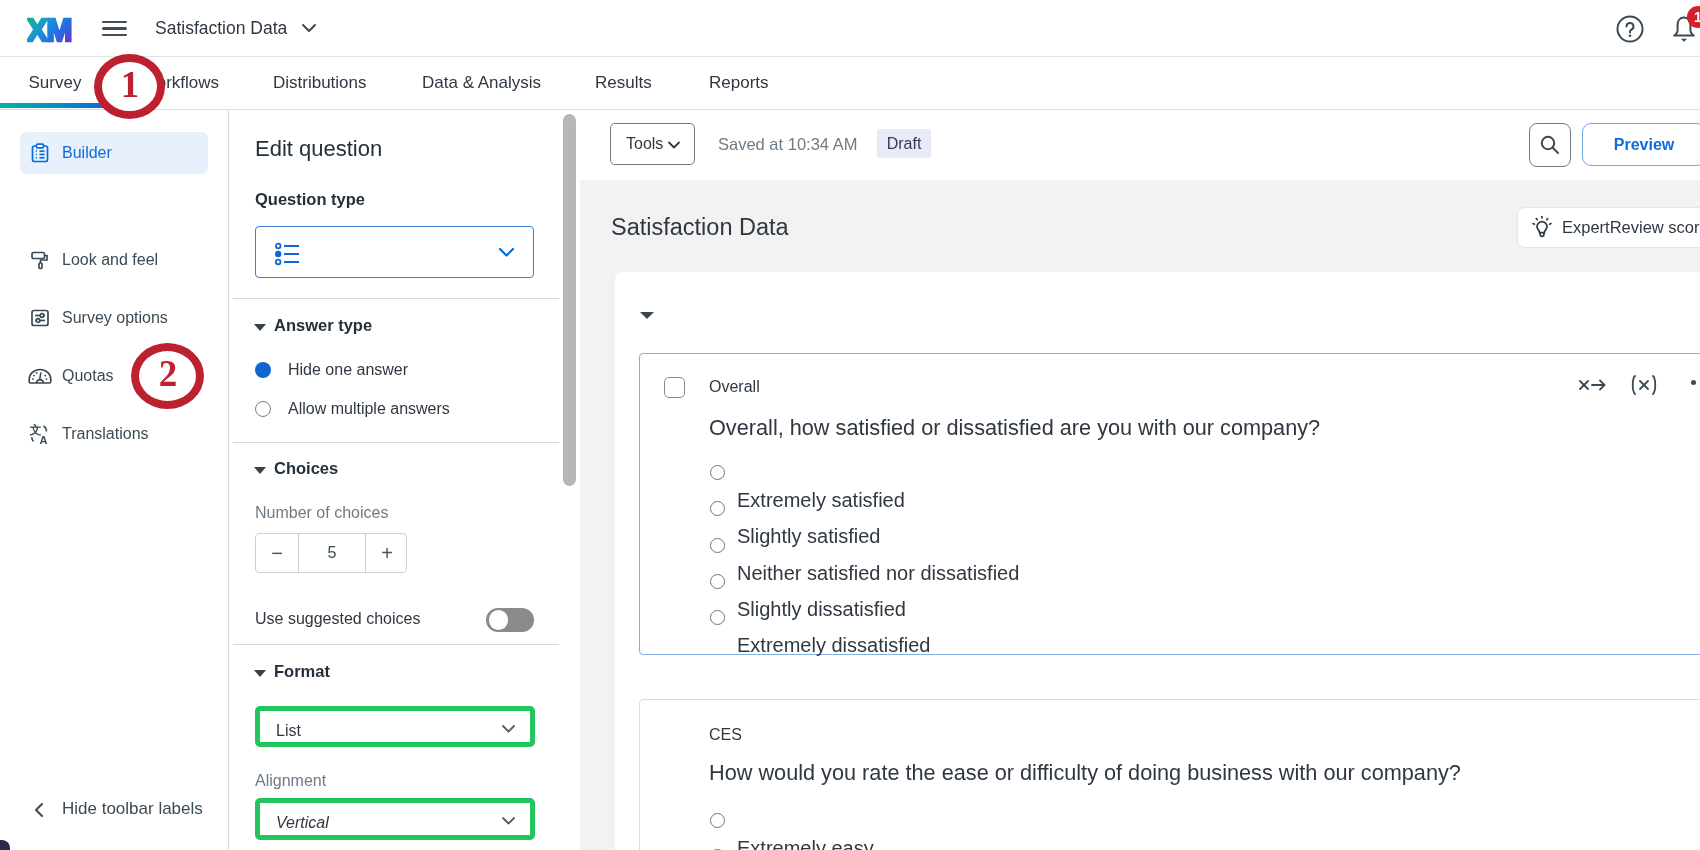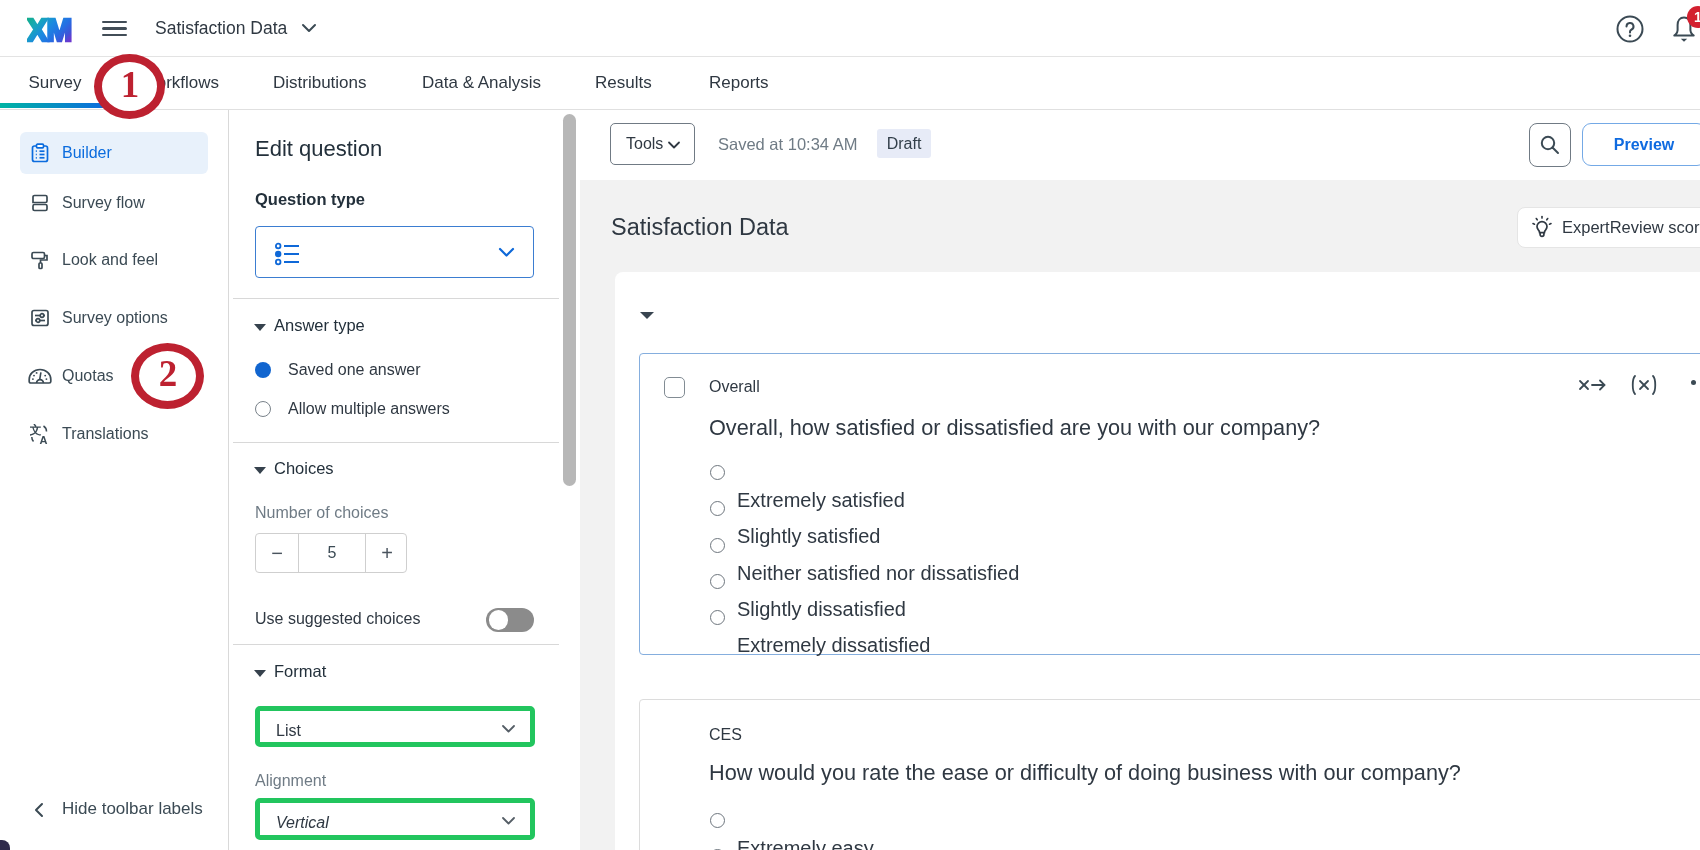--- a/index.html
+++ b/index.html
@@ -36,21 +36,21 @@
 
 .panel { position:absolute; left:230px; top:110px; width:350px; height:740px; background:#fff; }
 .panel .sep { position:absolute; left:3px; width:326px; height:1px; background:#d8d8d8; }
 .ptitle { position:absolute; left:25px; top:26px; font-size:22px; color:#23303b; }
 .plabel-b { position:absolute; left:25px; font-size:16.5px; font-weight:700; color:#23303b; }
 .plabel { position:absolute; left:25px; font-size:16px; color:#6f7b85; }
 .qtypesel { position:absolute; left:25px; top:116px; width:279px; height:52px; border:1.5px solid #3b7dd1; border-radius:4px; background:#fff; }
 .qtypesel .txt { position:absolute; left:55px; top:0; height:49px; line-height:49px; font-size:18px; color:#0e68d8; }
 .sechead { position:absolute; left:24px; height:22px; }
 .sechead .tri { position:absolute; left:0px; top:8px; width:0; height:0; border-left:6px solid transparent; border-right:6px solid transparent; border-top:7px solid #36424d; }
-.sechead .t { position:absolute; left:20px; top:0; font-size:16.5px; font-weight:400; color:#23303b; white-space:nowrap; }
+.sechead .t { position:absolute; left:20px; top:0; font-size:16.5px; font-weight:700; color:#23303b; white-space:nowrap; }
 .radio { position:absolute; width:16px; height:16px; border-radius:50%; }
 .radio.on { background:#1165cf; }
 .radio.off { border:1.5px solid #79828a; background:#fff; }
 .rlabel { position:absolute; font-size:16px; color:#2f3842; white-space:nowrap; }
 .stepper { position:absolute; left:25px; top:423px; width:152px; height:40px; border:1px solid #cfcfcf; border-radius:4px; background:#fff; }
 .stepper .cell { position:absolute; top:0; height:38px; line-height:38px; text-align:center; font-size:17px; color:#3b4a54; }
 .stepper .c1 { left:0; width:43px; border-right:1px solid #cfcfcf; font-size:20px; color:#4a545e; }
 .stepper .c2 { left:43px; width:66px; font-size:16px; }
 .stepper .c3 { left:109px; width:43px; border-left:1px solid #cfcfcf; font-size:20px; color:#4a545e; }
 .toggle { position:absolute; left:256px; top:498px; width:48px; height:24px; background:#8b8b8b; border-radius:12px; }
@@ -147,29 +147,20 @@
           <line x1="9.5" y1="8.2" x2="14.5" y2="8.2"></line>
           <line x1="9.5" y1="11.5" x2="14.5" y2="11.5"></line>
           <line x1="9.5" y1="14.8" x2="14.5" y2="14.8"></line>
           <line x1="5.8" y1="8.2" x2="6.8" y2="8.2"></line>
           <line x1="5.8" y1="11.5" x2="6.8" y2="11.5"></line>
           <line x1="5.8" y1="14.8" x2="6.8" y2="14.8"></line>
         </g>
       </svg>
     <div class="lbl">Builder</div>
   </div>
-  <div class="sideitem" style="top:71.5px;">
-    <svg class="ic" viewBox="0 0 20 20">
-        <g fill="none" stroke="#3b4a54" stroke-width="1.7">
-          <path d="M3 9.5 L3 4 A1.5 1.5 0 0 1 4.5 2.5 L15.5 2.5 A1.5 1.5 0 0 1 17 4 L17 8 A1.5 1.5 0 0 1 15.5 9.5 Z"></path>
-          <rect x="3" y="11.5" width="14" height="6" rx="1.5"></rect>
-        </g>
-      </svg>
-    <div class="lbl">Survey flow</div>
-  </div>
   <div class="sideitem" style="top:129px;">
     <svg class="ic" viewBox="0 0 20 20">
         <g fill="none" stroke="#3b4a54" stroke-width="1.7">
           <rect x="2" y="2.5" width="12.5" height="6" rx="1.5"></rect>
           <path d="M14.5 5.5 L17 5.5 L17 10 L10.5 10 L10.5 13"></path>
           <rect x="9" y="13" width="3" height="5.5" rx="1"></rect>
         </g>
       </svg>
     <div class="lbl">Look and feel</div>
   </div>
@@ -237,21 +228,21 @@
     <svg style="position:absolute;right:18px;top:20px;" width="17" height="11" viewBox="0 0 17 11">
         <path d="M2 2 L8.5 8.5 L15 2" fill="none" stroke="#0e68d8" stroke-width="2.2" stroke-linecap="round" stroke-linejoin="round"></path>
       </svg>
   </div>
   <div class="sep" style="top:188px;"></div>
   <div class="sechead" style="top:206px;">
       <div class="tri"></div>
       <div class="t">Answer type</div>
     </div>
   <div class="radio on" style="left:25px;top:252px;"></div>
-  <div class="rlabel" style="left:58px;top:251px;">Saved one answer</div>
+  <div class="rlabel" style="left:58px;top:251px;">Hide one answer</div>
   <div class="radio off" style="left:25px;top:291px;"></div>
   <div class="rlabel" style="left:58px;top:290px;">Allow multiple answers</div>
   <div class="sep" style="top:332px;"></div>
   <div class="sechead" style="top:349px;">
       <div class="tri"></div>
       <div class="t">Choices</div>
     </div>
   <div class="plabel" style="top:394px;">Number of choices</div>
   <div class="stepper">
     <div class="cell c1">−</div>

